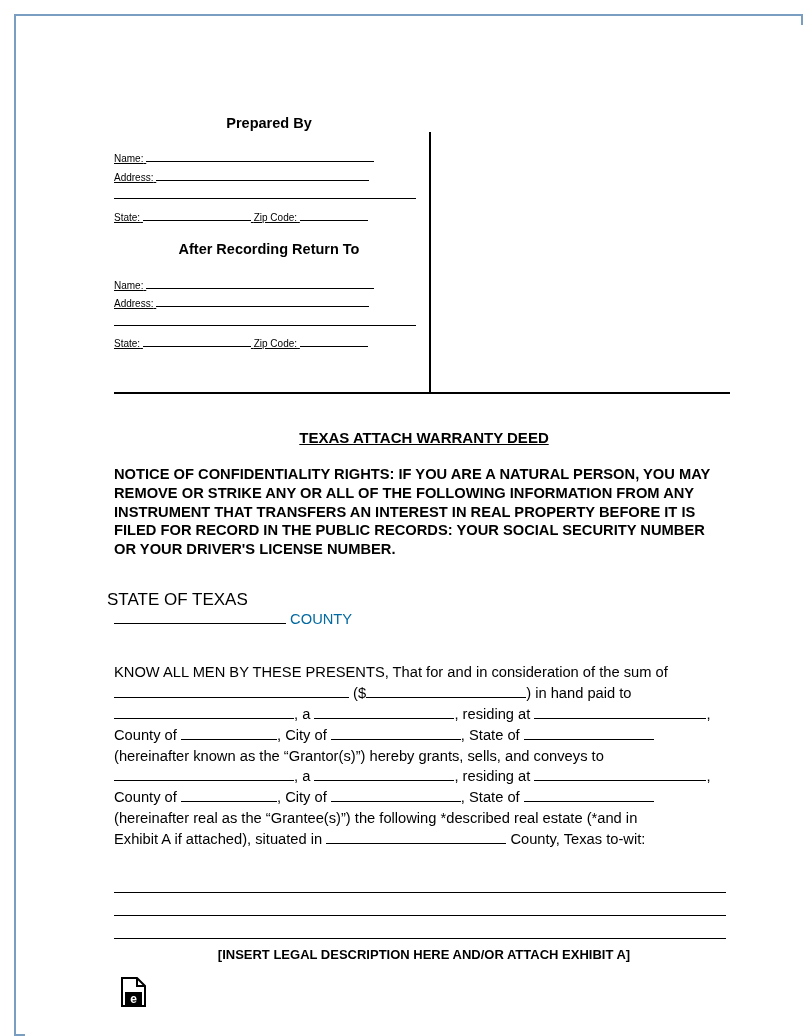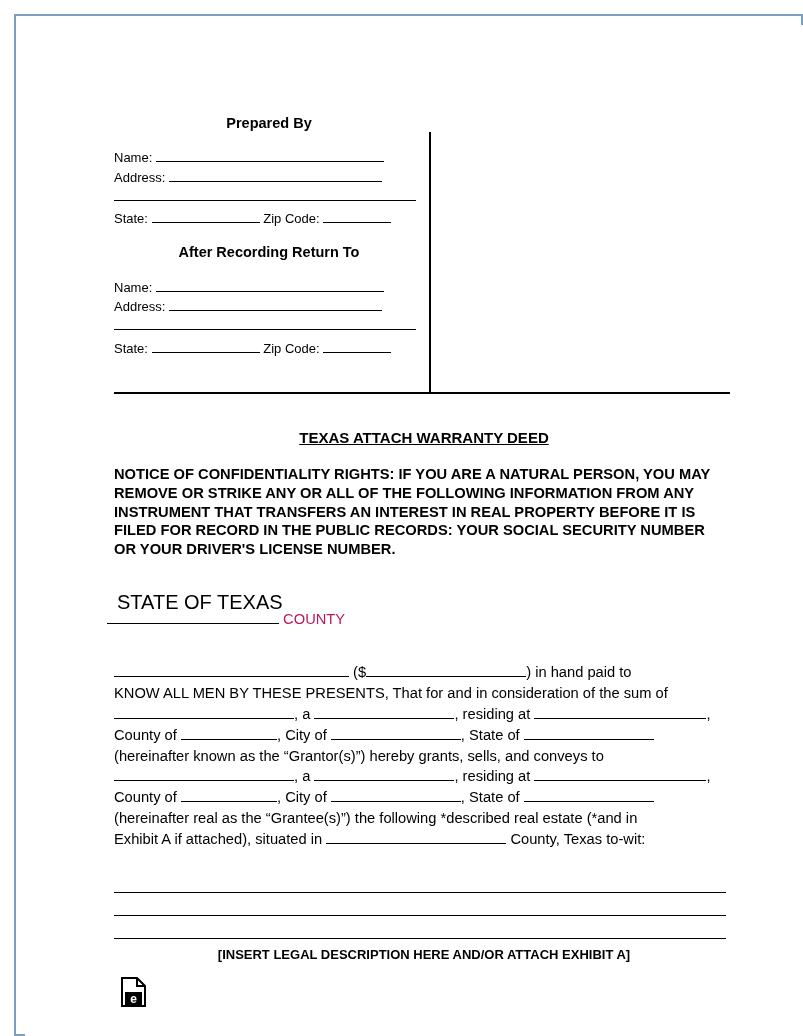--- a/index.html
+++ b/index.html
@@ -75,24 +75,25 @@
     background: #000;
   }
   .block-title {
     font-size: 14.5px;
     font-weight: bold;
     color: #000;
     line-height: 1.2;
     text-align: center;
   }
   .field-row {
-    font-size: 13px;
+    font-size: 10px;
     color: #000;
     line-height: 1.25;
     white-space: nowrap;
+    text-decoration: underline;
   }
   .ul {
     display: inline-block;
     border-bottom: 1px solid #000;
     height: 14px;
     vertical-align: baseline;
   }
   .recorder-note {
     position: absolute;
     left: 318px;
@@ -121,32 +122,32 @@
     left: 89px;
     top: 440px;
     width: 615px;
     font-size: 14.7px;
     font-weight: bold;
     line-height: 1.28;
     color: #000;
   }
   .state-line {
     position: absolute;
-    left: 92px;
+    left: 82px;
     top: 564px;
-    font-size: 20px;
+    font-size: 17px;
     color: #000;
     line-height: 1.3;
   }
   .county-line {
     position: absolute;
-    left: 82px;
+    left: 89px;
     top: 584px;
     font-size: 14.7px;
-    color: #be185d;
+    color: #0369a1;
     line-height: 1.3;
     white-space: nowrap;
   }
   .body-para {
     position: absolute;
     left: 89px;
     top: 637px;
     width: 620px;
     font-size: 14.7px;
     color: #000;
@@ -259,26 +260,26 @@
 
       <div class="notice">NOTICE OF CONFIDENTIALITY RIGHTS: IF YOU ARE A NATURAL PERSON, YOU MAY REMOVE OR STRIKE ANY OR ALL OF THE FOLLOWING INFORMATION FROM ANY INSTRUMENT THAT TRANSFERS AN INTEREST IN REAL PROPERTY BEFORE IT IS FILED FOR RECORD IN THE PUBLIC RECORDS: YOUR SOCIAL SECURITY NUMBER OR YOUR DRIVER'S LICENSE NUMBER.</div>
 
       <div class="state-line">STATE OF TEXAS</div>
       <div class="county-line">
         <span class="ul" style="width:172px"></span>
         <span>COUNTY</span>
       </div>
 
       <div class="body-para">
+        <div class="line">KNOW ALL MEN BY THESE PRESENTS, That for and in consideration of the sum of</div>
+
         <div class="line">
           <span class="ul" style="width:235px"></span>
           <span>($</span><span class="ul" style="width:160px"></span><span>) in hand paid to</span>
         </div>
-
-        <div class="line">KNOW ALL MEN BY THESE PRESENTS, That for and in consideration of the sum of</div>
 
         <div class="line">
           <span class="ul" style="width:180px"></span><span>, a</span>
           <span class="ul" style="width:140px"></span><span>, residing at</span>
           <span class="ul" style="width:172px"></span><span>,</span>
         </div>
 
         <div class="line">
           <span>County of</span>
           <span class="ul" style="width:96px"></span><span>, City of</span>

